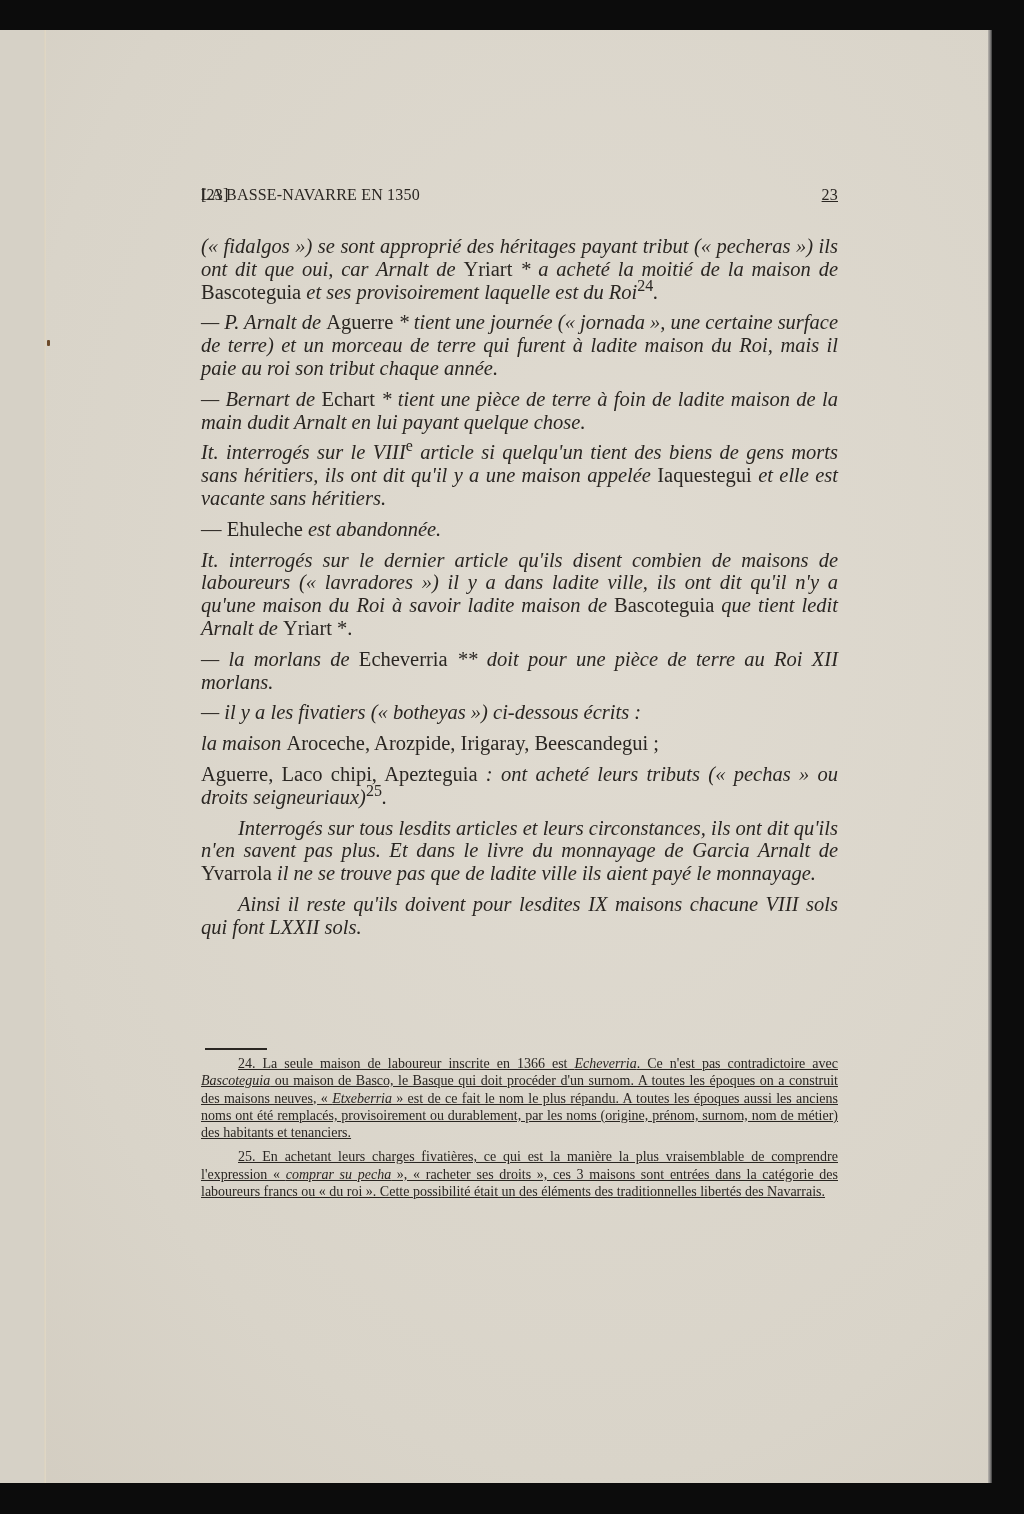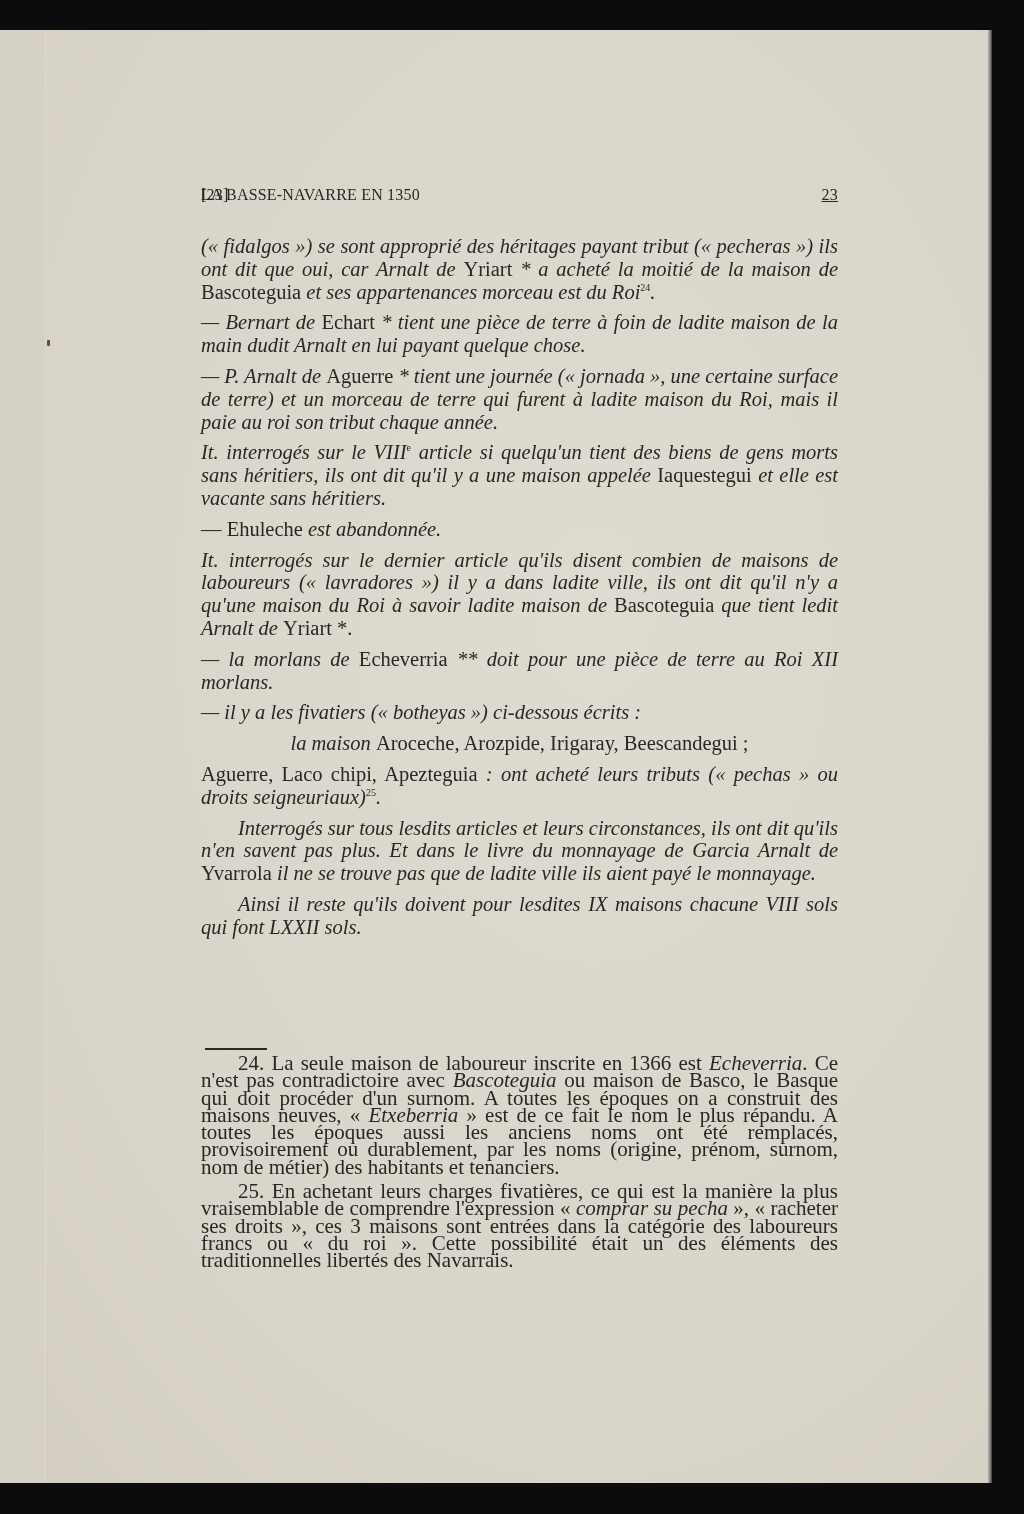--- a/index.html
+++ b/index.html
@@ -36,27 +36,27 @@
   .header .r { position:absolute; right:0; top:0;text-decoration:underline; }
   .body {
     position:absolute; top:235px; left:201px; width:637px;
     font-size:20.5px; line-height:22.8px; text-align:justify;
   }
   .body p { margin:0 0 8px 0; }
   .body p.indent { text-indent:37px; }
   .body p.gap-top { margin-top:0; }
   .it { font-style:italic; }
   .rm { font-style:normal; }
-  sup { font-size:10px; line-height:0; vertical-align:super; font-style:normal; }
+  sup { font-size:16px; line-height:0; vertical-align:super; font-style:normal; }
   .rule {
     position:absolute; top:1048px; left:205px; width:62px; height:2px; background:#2a2622;
   }
   .notes {
     position:absolute; top:1055px; left:201px; width:637px;
-    font-size:21px; line-height:17.3px; text-align:justify;
+    font-size:14px; line-height:17.3px; text-align:justify;text-decoration:underline;
   }
   .notes p { margin:0 0 7px 0; text-indent:37px; }
   .speck { position:absolute; left:47px; top:340px; width:3px; height:6px; background:#6c4a2a; border-radius:1px; }
 </style>
 </head>
 <body>
 
 <div class="page"></div>
 <div class="left-leaf"></div>
 <div class="fold"></div>
@@ -64,44 +64,44 @@
 <div class="speck"></div>
 
 <div class="header">
   <span class="l">[23]</span>
   <span class="c">LA BASSE-NAVARRE EN 1350</span>
   <span class="r">23</span>
 </div>
 
 <div class="body it">
   <p>
-    <span>(« fidalgos ») se sont approprié des héritages payant tribut (« pecheras ») ils ont dit que oui, car Arnalt de </span><span class="rm">Yriart</span><span> * a acheté la moitié de la maison de </span><span class="rm">Bascoteguia</span><span> et ses appartenances morceau est du Roi</span><sup>24</sup><span>.</span>
+    <span>(« fidalgos ») se sont approprié des héritages payant tribut (« pecheras ») ils ont dit que oui, car Arnalt de </span><span class="rm">Yriart</span><span> * a acheté la moitié de la maison de </span><span class="rm">Bascoteguia</span><span> et ses provisoirement laquelle est du Roi</span><sup>24</sup><span>.</span>
+  </p>
+  <p>
+    <span>— P. Arnalt de </span><span class="rm">Aguerre</span><span> * tient une journée (« jornada », une certaine surface de terre) et un morceau de terre qui furent à ladite maison du Roi, mais il paie au roi son tribut chaque année.</span>
   </p>
   <p>
     <span>— Bernart de </span><span class="rm">Echart</span><span> * tient une pièce de terre à foin de ladite maison de la main dudit Arnalt en lui payant quelque chose.</span>
-  </p>
-  <p>
-    <span>— P. Arnalt de </span><span class="rm">Aguerre</span><span> * tient une journée (« jornada », une certaine surface de terre) et un morceau de terre qui furent à ladite maison du Roi, mais il paie au roi son tribut chaque année.</span>
   </p>
   <p class="gap-top">
     <span>It. interrogés sur le VIII</span><sup>e</sup><span> article si quelqu'un tient des biens de gens morts sans héritiers, ils ont dit qu'il y a une maison appelée </span><span class="rm">Iaquestegui</span><span> et elle est vacante sans héritiers.</span>
   </p>
   <p>
     <span class="rm">— </span><span class="rm">Ehuleche</span><span> est abandonnée.</span>
   </p>
   <p class="gap-top">
     <span>It. interrogés sur le dernier article qu'ils disent combien de maisons de laboureurs (« lavradores ») il y a dans ladite ville, ils ont dit qu'il n'y a qu'une maison du Roi à savoir ladite maison de </span><span class="rm">Bascoteguia</span><span> que tient ledit Arnalt de </span><span class="rm">Yriart</span><span class="rm"> *.</span>
   </p>
   <p>
     <span>— la morlans de </span><span class="rm">Echeverria</span><span> ** doit pour une pièce de terre au Roi XII morlans.</span>
   </p>
   <p>
     <span>— il y a les fivatiers (« botheyas ») ci-dessous écrits :</span>
   </p>
-  <p style="text-align:center">
+  <p style="text-align:left">
     <span>la maison </span><span class="rm">Aroceche, Arozpide, Irigaray, Beescandegui ;</span>
   </p>
   <p>
     <span class="rm">Aguerre, Laco chipi, Apezteguia</span><span> : ont acheté leurs tributs (« pechas » ou droits seigneuriaux)</span><sup>25</sup><span>.</span>
   </p>
   <p class="indent gap-top">
     <span>Interrogés sur tous lesdits articles et leurs circonstances, ils ont dit qu'ils n'en savent pas plus. Et dans le livre du monnayage de Garcia Arnalt de </span><span class="rm">Yvarrola</span><span> il ne se trouve pas que de ladite ville ils aient payé le monnayage.</span>
   </p>
   <p class="indent gap-top">
     <span>Ainsi il reste qu'ils doivent pour lesdites IX maisons chacune VIII sols qui font LXXII sols.</span>

